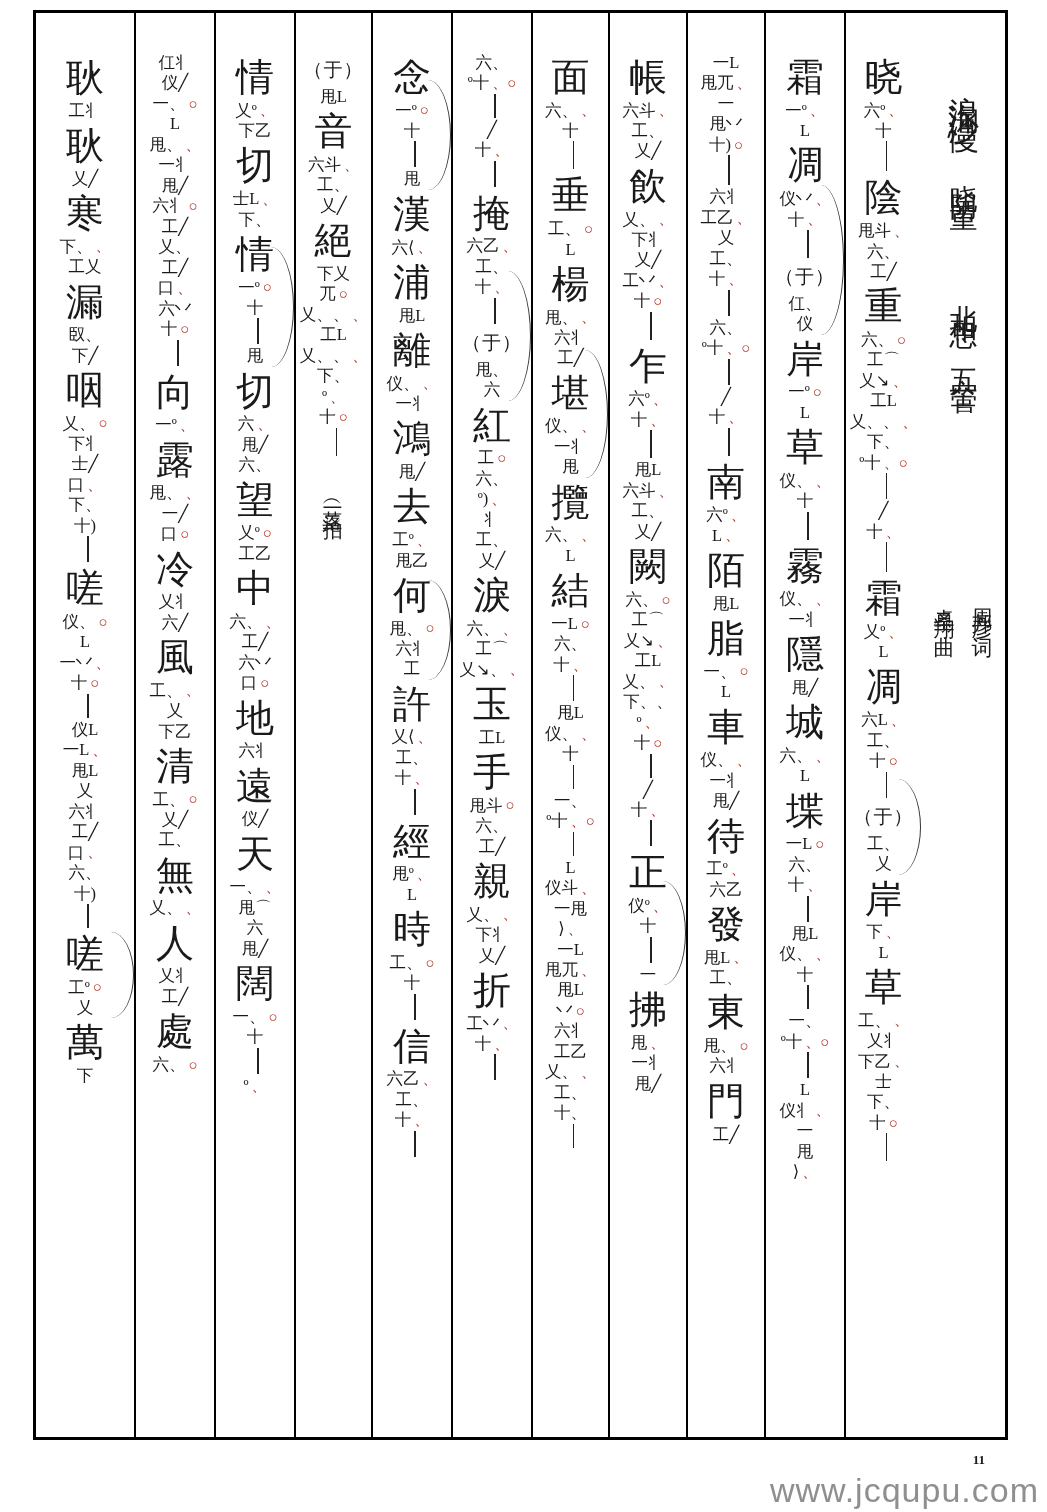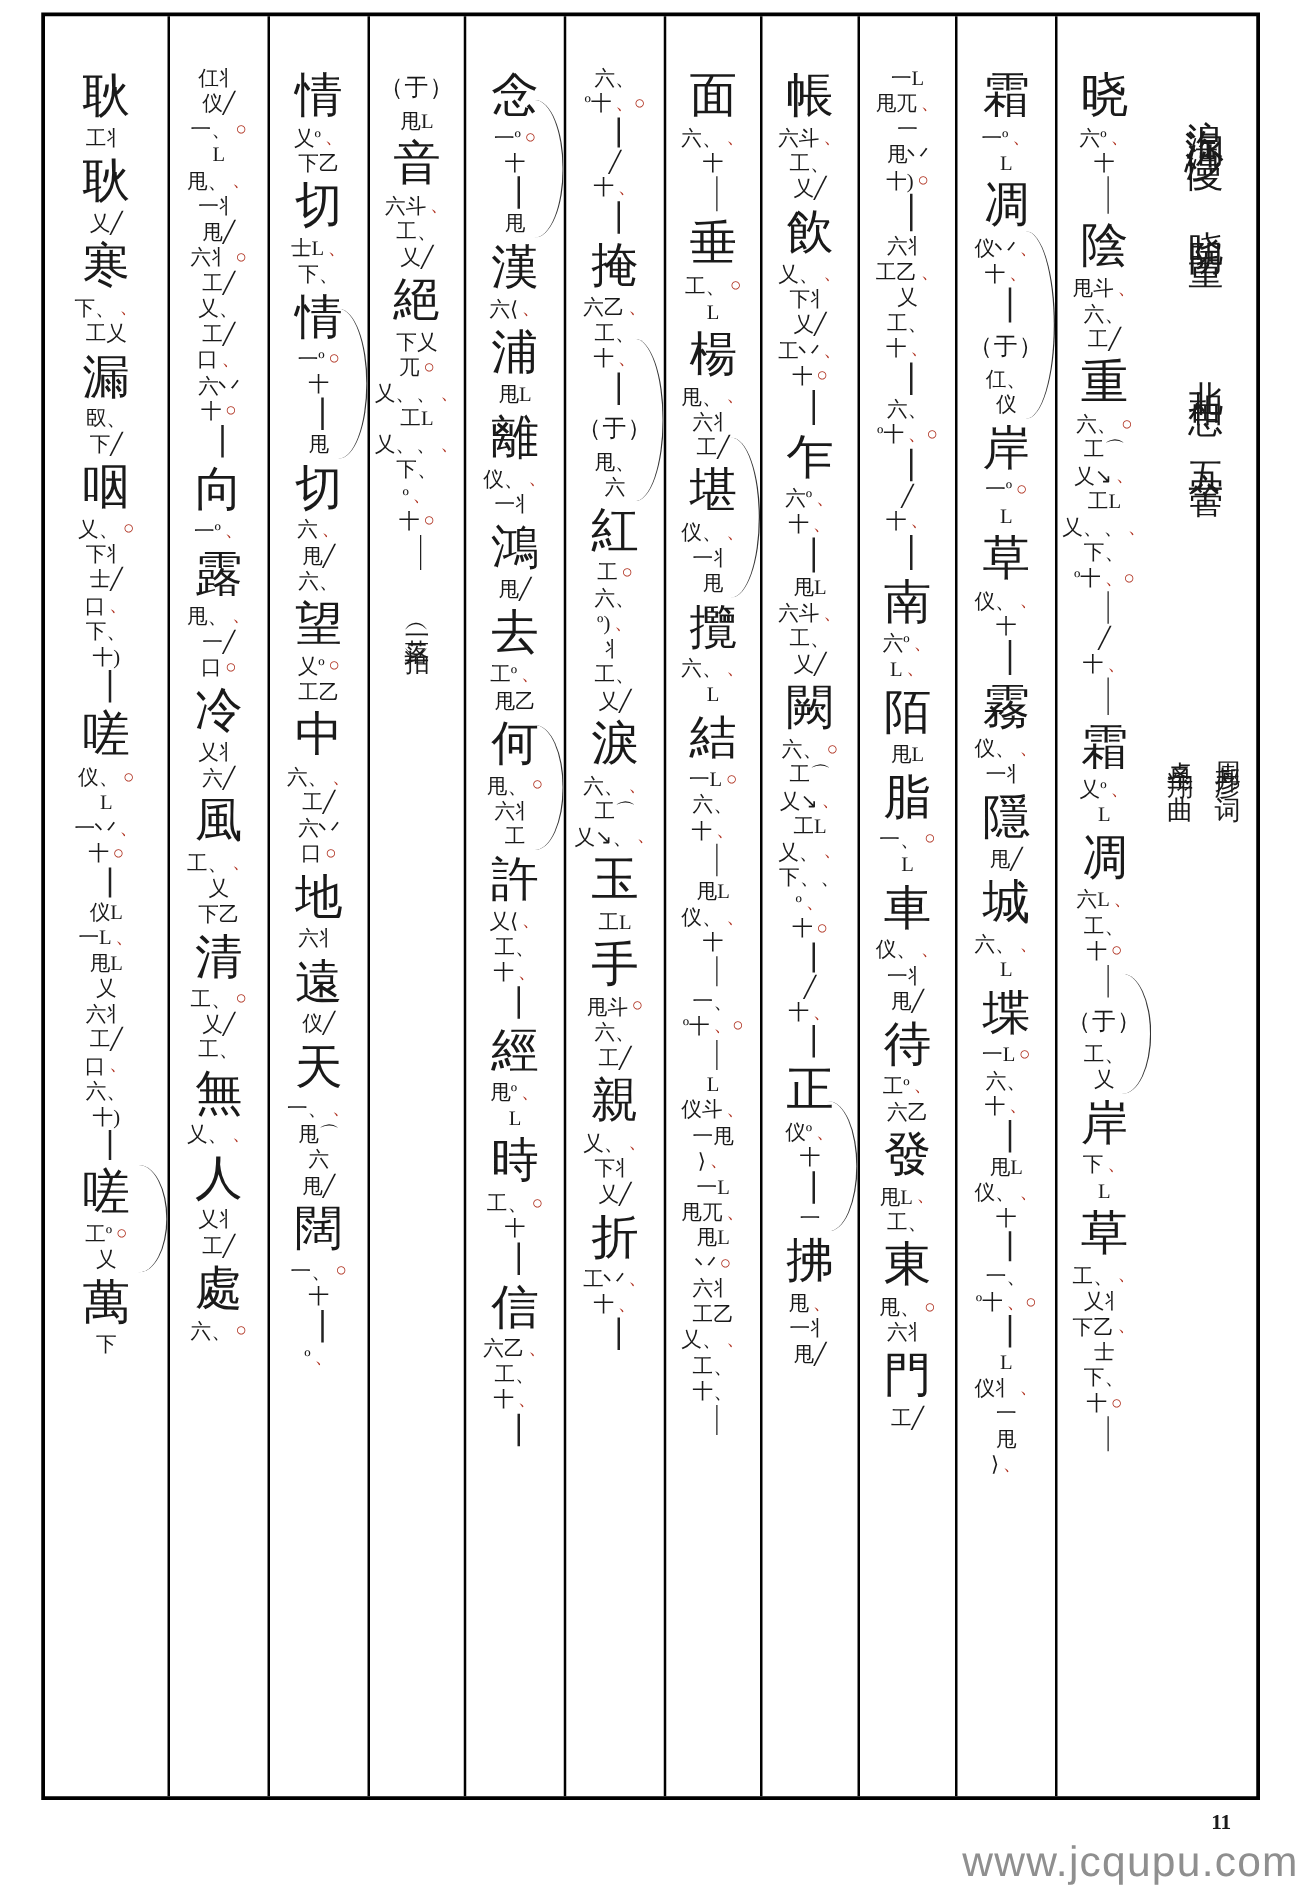--- a/index.html
+++ b/index.html
@@ -38,21 +38,21 @@
   }
   .paren{font-size:19px;margin:4px 0;letter-spacing:1px;}
   .paren.vert{writing-mode:vertical-rl;letter-spacing:3px;font-size:20px;}
   .tblock{writing-mode:vertical-rl;text-orientation:upright;letter-spacing:9px;}
   .t-main{font-size:31px;}
   .t-sub{font-size:28px;}
   .gap{flex:0 0 auto;}
   .credits{display:flex;flex-direction:row-reverse;gap:10px;margin-top:6px;}
   .credits .cline{writing-mode:vertical-rl;text-orientation:upright;font-size:21px;letter-spacing:4px;}
   .credits .role{margin-top:16px;display:inline-block;}
-  .pageno{position:absolute;right:62px;bottom:44px;font-size:17px;font-weight:bold;}
+  .pageno{position:absolute;right:62px;bottom:44px;font-size:13px;font-weight:bold;}
   .site{
     position:absolute;right:8px;bottom:2px;font-size:34px;color:#8f8f8f;
     font-family:"Liberation Sans","DejaVu Sans",sans-serif;letter-spacing:1px;
   }
 </style>
 </head>
 <body>
 
 <div class="frame">
 

